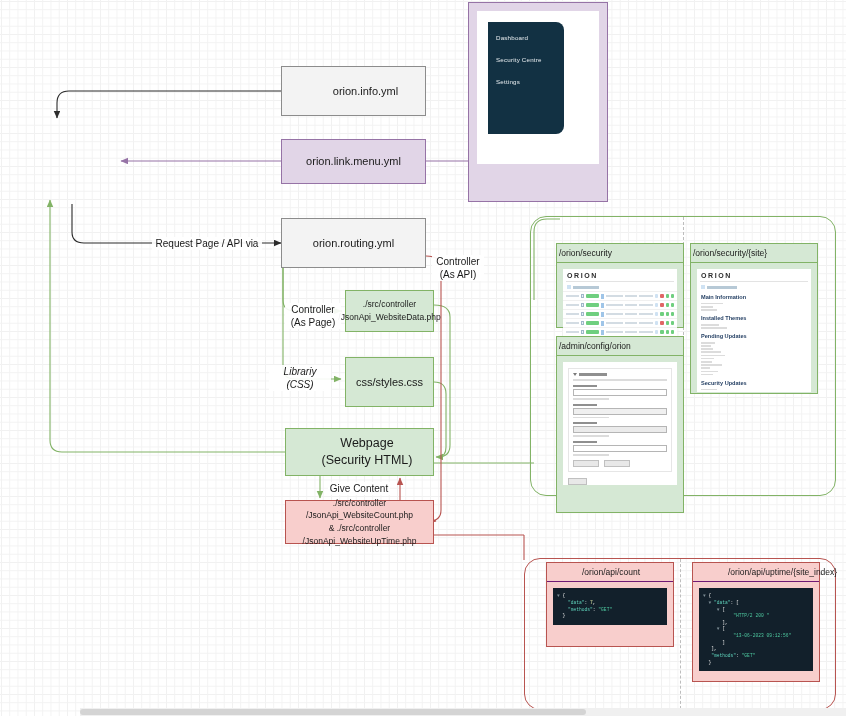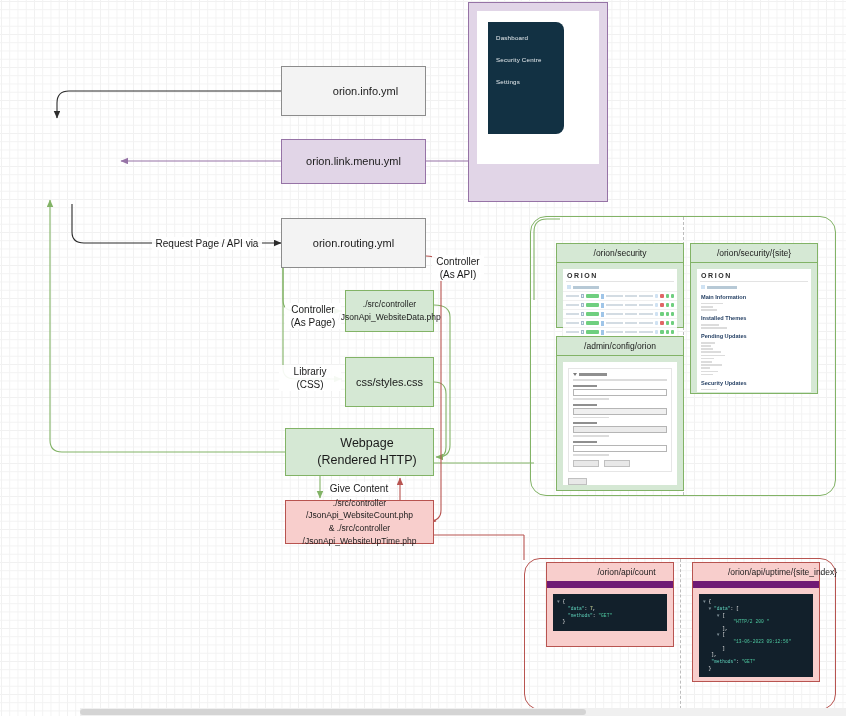--- a/index.html
+++ b/index.html
@@ -75,28 +75,28 @@
   .g-green { border: 1.5px solid #82b366; }
   .g-red   { border: 1.5px solid #b85450; }
   .group.dashed-split::after {
     content:""; position:absolute; left:50%; top:0; bottom:0;
     border-left: 1px dashed #bdbdbd;
   }
 
   
   .panel { position:absolute; }
   .panel .hdr {
-    font-size: 8.5px; text-align:center; padding: 4px 2px;
+    font-size: 8.5px; padding: 4px 2px;
     color:#1a1a1a; line-height:1.2;
   }
   .panel .body { padding: 8px; }
   .p-green { background:#d5e8d4; border:1px solid #82b366; }
   .p-green .hdr { border-bottom:1px solid #82b366; }
   .p-red { background:#f8cecc; border:1px solid #b85450; }
-  .p-red .hdr { border-bottom:7px solid #701a75;padding-left:35px; }
+  .p-red .hdr { border-bottom:1px solid #701a75;padding-left:35px; }
 
   .shot { background:#ffffff; width:100%; height:100%; overflow:hidden; }
 
   
   .orion-logo { font-size:7px; letter-spacing:1.6px; font-weight:bold; color:#2b2b2b; padding:3px 4px 1px; }
   .orion-rule { height:1px; background:#e3e3e3; margin:1px 3px 2px; }
   .tbl-head { display:flex; align-items:center; gap:2px; padding:1px 4px 2px; }
   .tbl-head .sq { width:4px; height:4px; background:#cfe2f3; }
   .tbl-head .tx { height:3px; width:26px; background:#b7c9d6; }
   .trow { display:flex; align-items:center; gap:2px; padding:1.5px 3px; border-top:1px solid #f0f0f0; }
@@ -232,41 +232,41 @@
     <span class="l">./src/controller</span>
     <span class="l">/JsonApi_WebsiteData.php</span>
   </div>
 
   <div class="node n-green" style="left:345px; top:357px; width:89px; height:50px;">
     <span class="l">css/styles.css</span>
   </div>
 
   <div class="node n-green big" style="left:285px; top:428px; width:149px; height:48px;padding-left:15px;">
     <span class="l">Webpage</span>
-    <span class="l">(Rendered HTTP)</span>
+    <span class="l">(Security HTML)</span>
   </div>
 
   <div class="node n-red small" style="left:285px; top:500px; width:149px; height:44px;">
     <span class="l">./src/controller</span>
     <span class="l">/JsonApi_WebsiteCount.php</span>
     <span class="l">&amp; ./src/controller</span>
     <span class="l">/JsonApi_WebsiteUpTime.php</span>
   </div>
 
 
 
   <div class="elabel" style="left:152px; top:237px; width:110px;">Request Page / API via</div>
 
   <div class="elabel" style="left:432px; top:255px; width:52px;">Controller
 (As API)</div>
 
   <div class="elabel" style="left:285px; top:303px; width:56px;">Controller
 (As Page)</div>
 
-  <div class="elabel" style="left:279px; top:365px; width:62px;">Librariy (CSS)</div>
+  <div class="elabel" style="left:269px; top:365px; width:62px;font-style:italic;">Librariy (CSS)</div>
 
   <div class="elabel" style="left:328px; top:482px; width:62px;">Give Content</div>
 
   <div class="menu-outer" style="left:468px; top:2px; width:140px; height:200px;">
     <div class="menu-white">
       <div class="menu-dark">
         <div class="mi">Dashboard</div>
         <div class="mi">Security Centre</div>
         <div class="mi">Settings</div>
       </div>
@@ -408,21 +408,21 @@
           <div class="sd-l" style="width:21px"></div>
           <div class="sd-l" style="width:9px"></div>
         <div class="sd-l" style="width:17px"></div>
           <div class="sd-l" style="width:12px"></div>
         <div class="sd-h">Security Updates</div>
         <div class="sd-l" style="width:16px"></div>
       </div>
     </div>
   </div>
 
-  <div class="panel p-green" style="left:556px; top:336px; width:128px; height:155px;">
+  <div class="panel p-green" style="left:556px; top:336px; width:128px; height:177px;">
     <div class="hdr">/admin/config/orion</div>
     <div class="body" style="padding:6px;">
       <div class="shot">
         <div class="cf-card">
           <div class="cf-t">
               <span class="ch"></span>
               <span class="tx"></span>
             </div>
           <div class="cf-p"></div>
           <div class="cf-lbl"></div>

